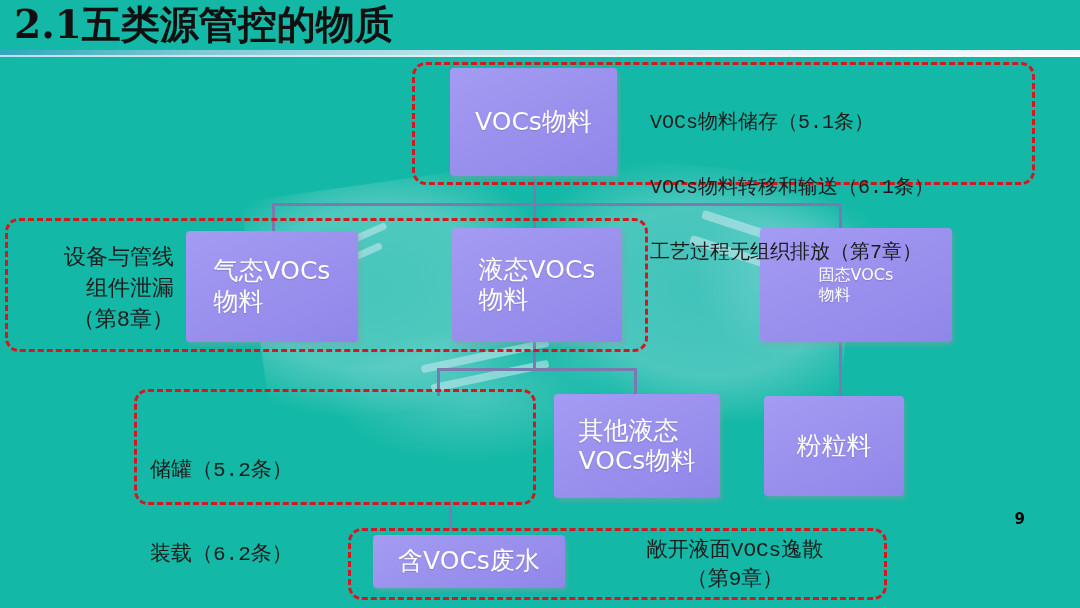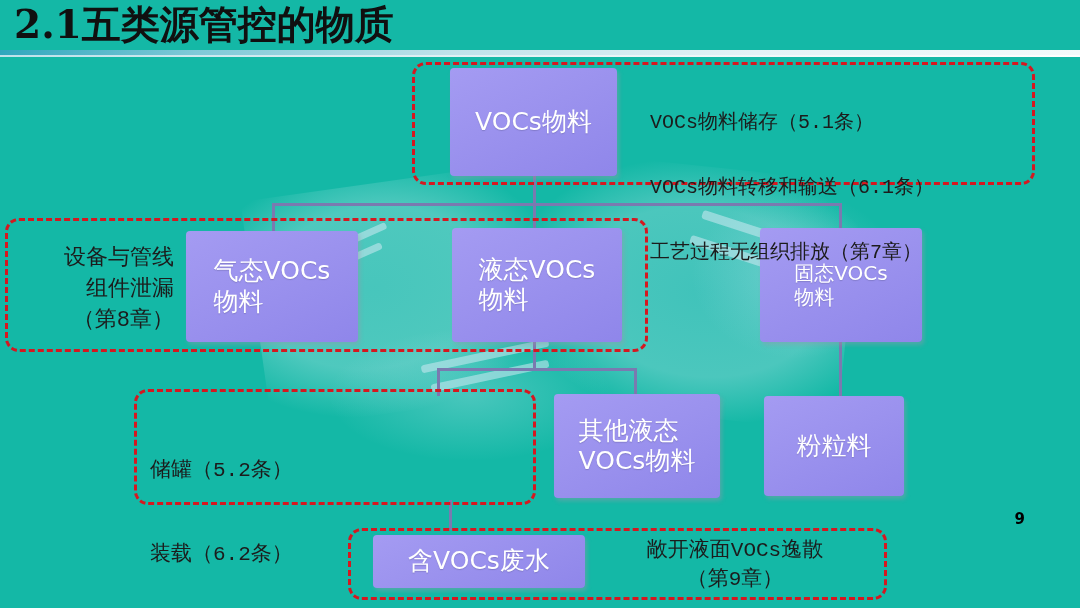--- a/index.html
+++ b/index.html
@@ -137,30 +137,30 @@
   <div class="dash" style="left:348px;top:528px;width:539px;height:72px;"></div>
 
   <div class="node" style="left:450px;top:68px;width:167px;height:108px;font-size:25px;">VOCs物料</div>
 
   <div class="node" style="left:186px;top:231px;width:172px;height:111px;font-size:25px;">气态VOCs
 物料</div>
 
   <div class="node" style="left:452px;top:228px;width:170px;height:114px;font-size:25px;">液态VOCs
 物料</div>
 
-  <div class="node" style="left:760px;top:228px;width:162px;height:114px;font-size:20px;">固态VOCs
+  <div class="node" style="left:760px;top:228px;width:192px;height:114px;font-size:16px;">固态VOCs
 物料</div>
 
 
   <div class="node" style="left:554px;top:394px;width:166px;height:104px;font-size:25px;">其他液态
 VOCs物料</div>
 
   <div class="node" style="left:764px;top:396px;width:140px;height:100px;font-size:25px;">粉粒料</div>
 
-  <div class="node" style="left:373px;top:535px;width:212px;height:53px;font-size:25px;">含VOCs废水</div>
+  <div class="node" style="left:373px;top:535px;width:192px;height:53px;font-size:25px;">含VOCs废水</div>
 
   <div class="ann" style="left:650px;top:75px;width:380px;font-size:20px;text-align:left;">
     <div>VOCs物料储存（5.1条）</div>
     <div>VOCs物料转移和输送（6.1条）</div>
     <div>工艺过程无组织排放（第7章）</div>
   </div>
 
   <div class="ann" style="left:12px;top:243px;width:162px;font-size:22px;text-align:right;line-height:1.42;">设备与管线
 组件泄漏
 （第8章）</div>

